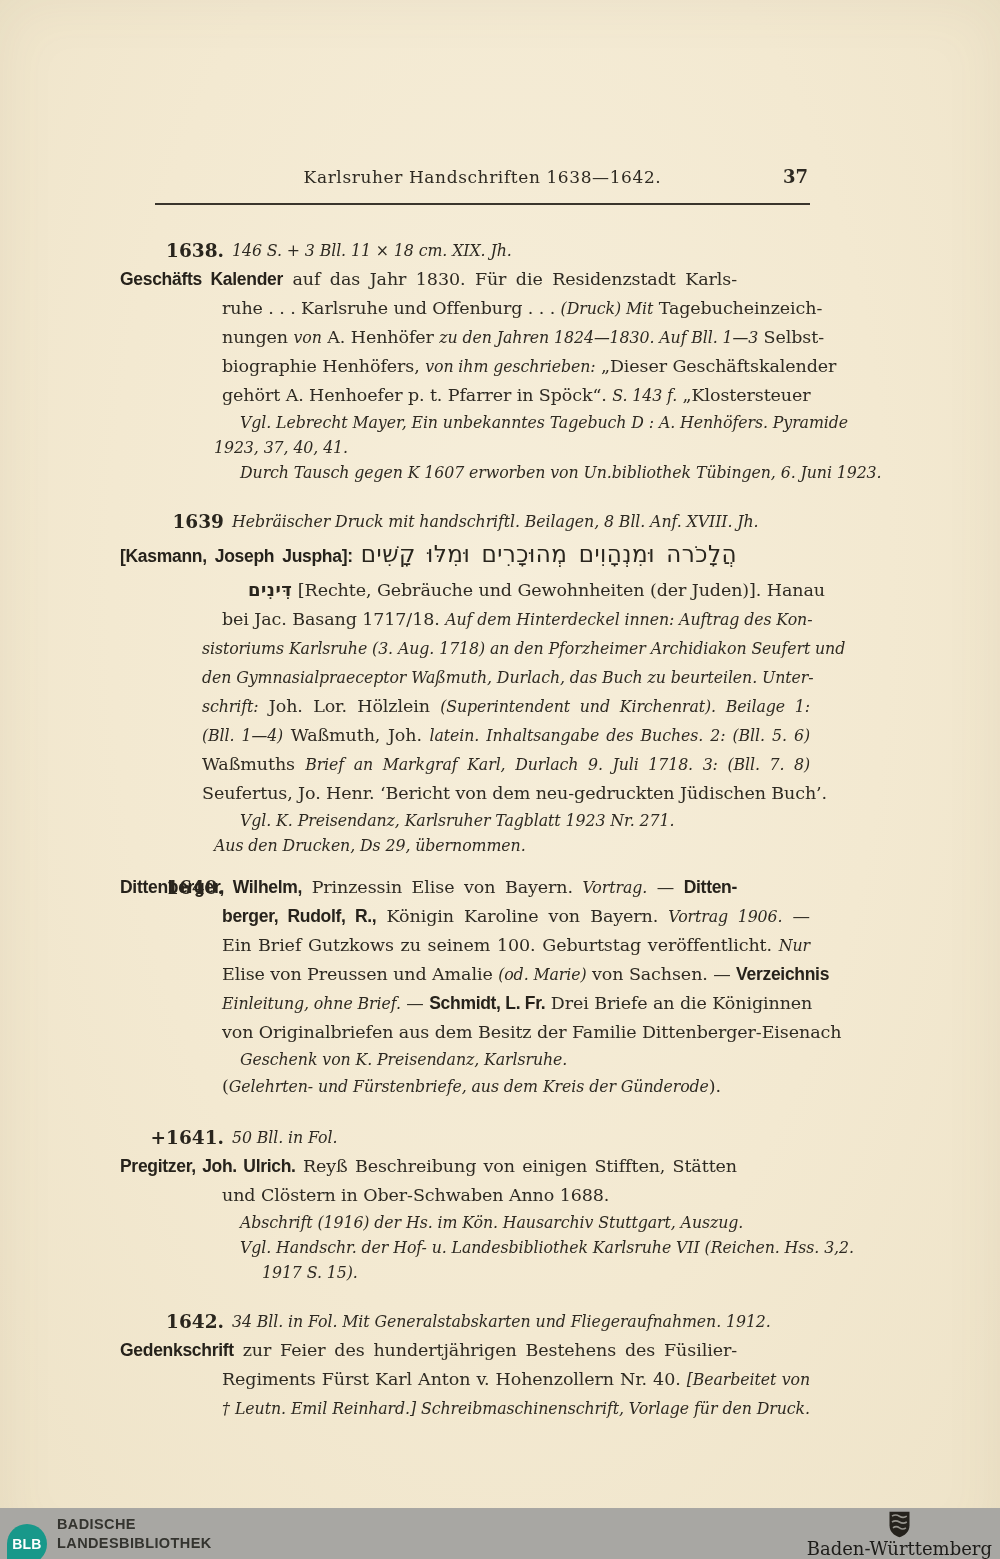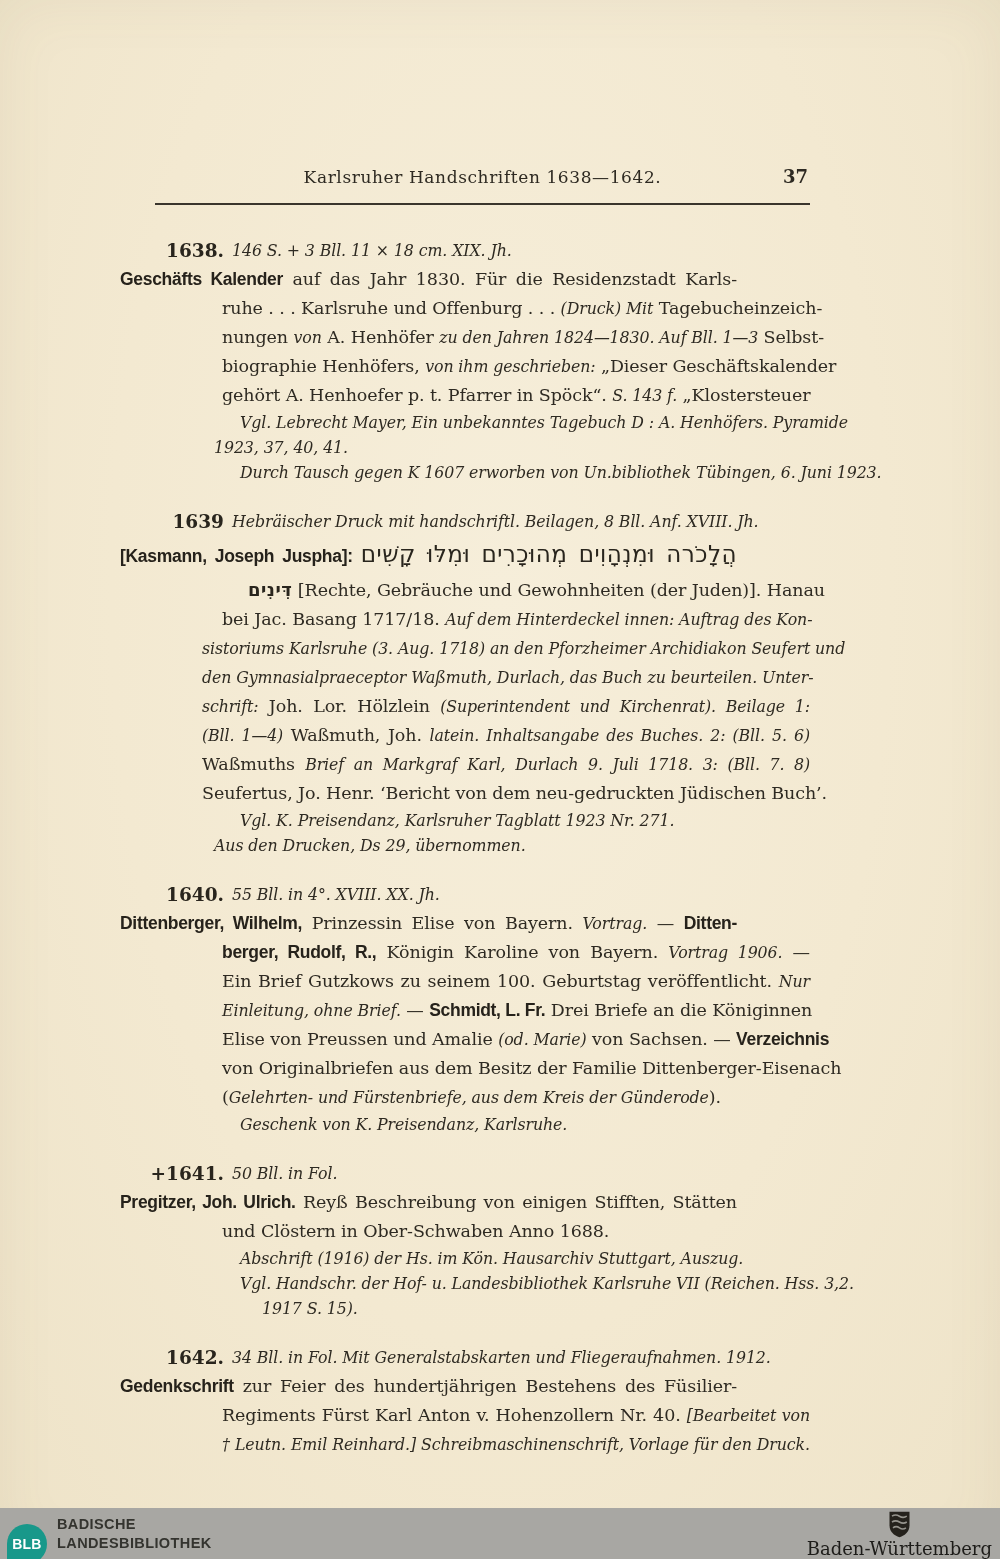--- a/index.html
+++ b/index.html
@@ -116,29 +116,28 @@
         <div class="line body2 j"><span class="s-i">den Gymnasialpraeceptor Waßmuth, Durlach, das Buch zu beurteilen. Unter-</span></div>
         <div class="line body2 j"><span class="s-i">schrift:</span><span class="s-r"> Joh. Lor. Hölzlein </span><span class="s-i">(Superintendent und Kirchenrat). Beilage 1:</span></div>
         <div class="line body2 j"><span class="s-i">(Bll. 1—4)</span><span class="s-r"> Waßmuth, Joh. </span><span class="s-i">latein. Inhaltsangabe des Buches. 2: (Bll. 5. 6)</span></div>
         <div class="line body2 j"><span class="s-r">Waßmuths </span><span class="s-i">Brief an Markgraf Karl, Durlach 9. Juli 1718. 3: (Bll. 7. 8)</span></div>
         <div class="line body2 j"><span class="s-r">Seufertus, Jo. Henr. ‘Bericht von dem neu-gedruckten Jüdischen Buch’.</span></div>
         <div class="line note"><span class="s-i">Vgl. K. Preisendanz, Karlsruher Tagblatt 1923 Nr. 271.</span></div>
         <div class="line note2"><span class="s-i">Aus den Drucken, Ds 29, übernommen.</span></div>
       </div>
       <div class="entry">
         <div class="entry-num">1640.</div>
-        <div class="line desc"><span class="s-i">55 Bll. in 4°. XVIII. XX. Jh.</span></div>
         <div class="line head j"><span class="s-b">Dittenberger, Wilhelm,</span><span class="s-r"> Prinzessin Elise von Bayern. </span><span class="s-i">Vortrag.</span><span class="s-r"> — </span><span class="s-b">Ditten-</span></div>
         <div class="line body j"><span class="s-b">berger, Rudolf, R.,</span><span class="s-r"> Königin Karoline von Bayern. </span><span class="s-i">Vortrag 1906.</span><span class="s-r"> —</span></div>
         <div class="line body j"><span class="s-r">Ein Brief Gutzkows zu seinem 100. Geburtstag veröffentlicht. </span><span class="s-i">Nur</span></div>
+        <div class="line body j"><span class="s-r">Elise von Preussen und Amalie </span><span class="s-i">(od. Marie)</span><span class="s-r"> von Sachsen. — </span><span class="s-b">Verzeichnis</span></div>
         <div class="line body j"><span class="s-i">Einleitung, ohne Brief.</span><span class="s-r"> — </span><span class="s-b">Schmidt, L. Fr.</span><span class="s-r"> Drei Briefe an die Königinnen</span></div>
-        <div class="line body j"><span class="s-r">Elise von Preussen und Amalie </span><span class="s-i">(od. Marie)</span><span class="s-r"> von Sachsen. — </span><span class="s-b">Verzeichnis</span></div>
         <div class="line body j"><span class="s-r">von Originalbriefen aus dem Besitz der Familie Dittenberger-Eisenach</span></div>
+        <div class="line note"><span class="s-i">Geschenk von K. Preisendanz, Karlsruhe.</span></div>
         <div class="line body"><span class="s-r">(</span><span class="s-i">Gelehrten- und Fürstenbriefe, aus dem Kreis der Günderode</span><span class="s-r">).</span></div>
-        <div class="line note"><span class="s-i">Geschenk von K. Preisendanz, Karlsruhe.</span></div>
       </div>
       <div class="entry">
         <div class="entry-num">+1641.</div>
         <div class="line desc"><span class="s-i">50 Bll. in Fol.</span></div>
         <div class="line head j"><span class="s-b">Pregitzer, Joh. Ulrich.</span><span class="s-r"> Reyß Beschreibung von einigen Stifften, Stätten</span></div>
         <div class="line body"><span class="s-r">und Clöstern in Ober-Schwaben Anno 1688.</span></div>
         <div class="line note"><span class="s-i">Abschrift (1916) der Hs. im Kön. Hausarchiv Stuttgart, Auszug.</span></div>
         <div class="line note j"><span class="s-i">Vgl. Handschr. der Hof- u. Landesbibliothek Karlsruhe VII (Reichen. Hss. 3,2.</span></div>
         <div class="line note3"><span class="s-i">1917 S. 15).</span></div>
       </div>

